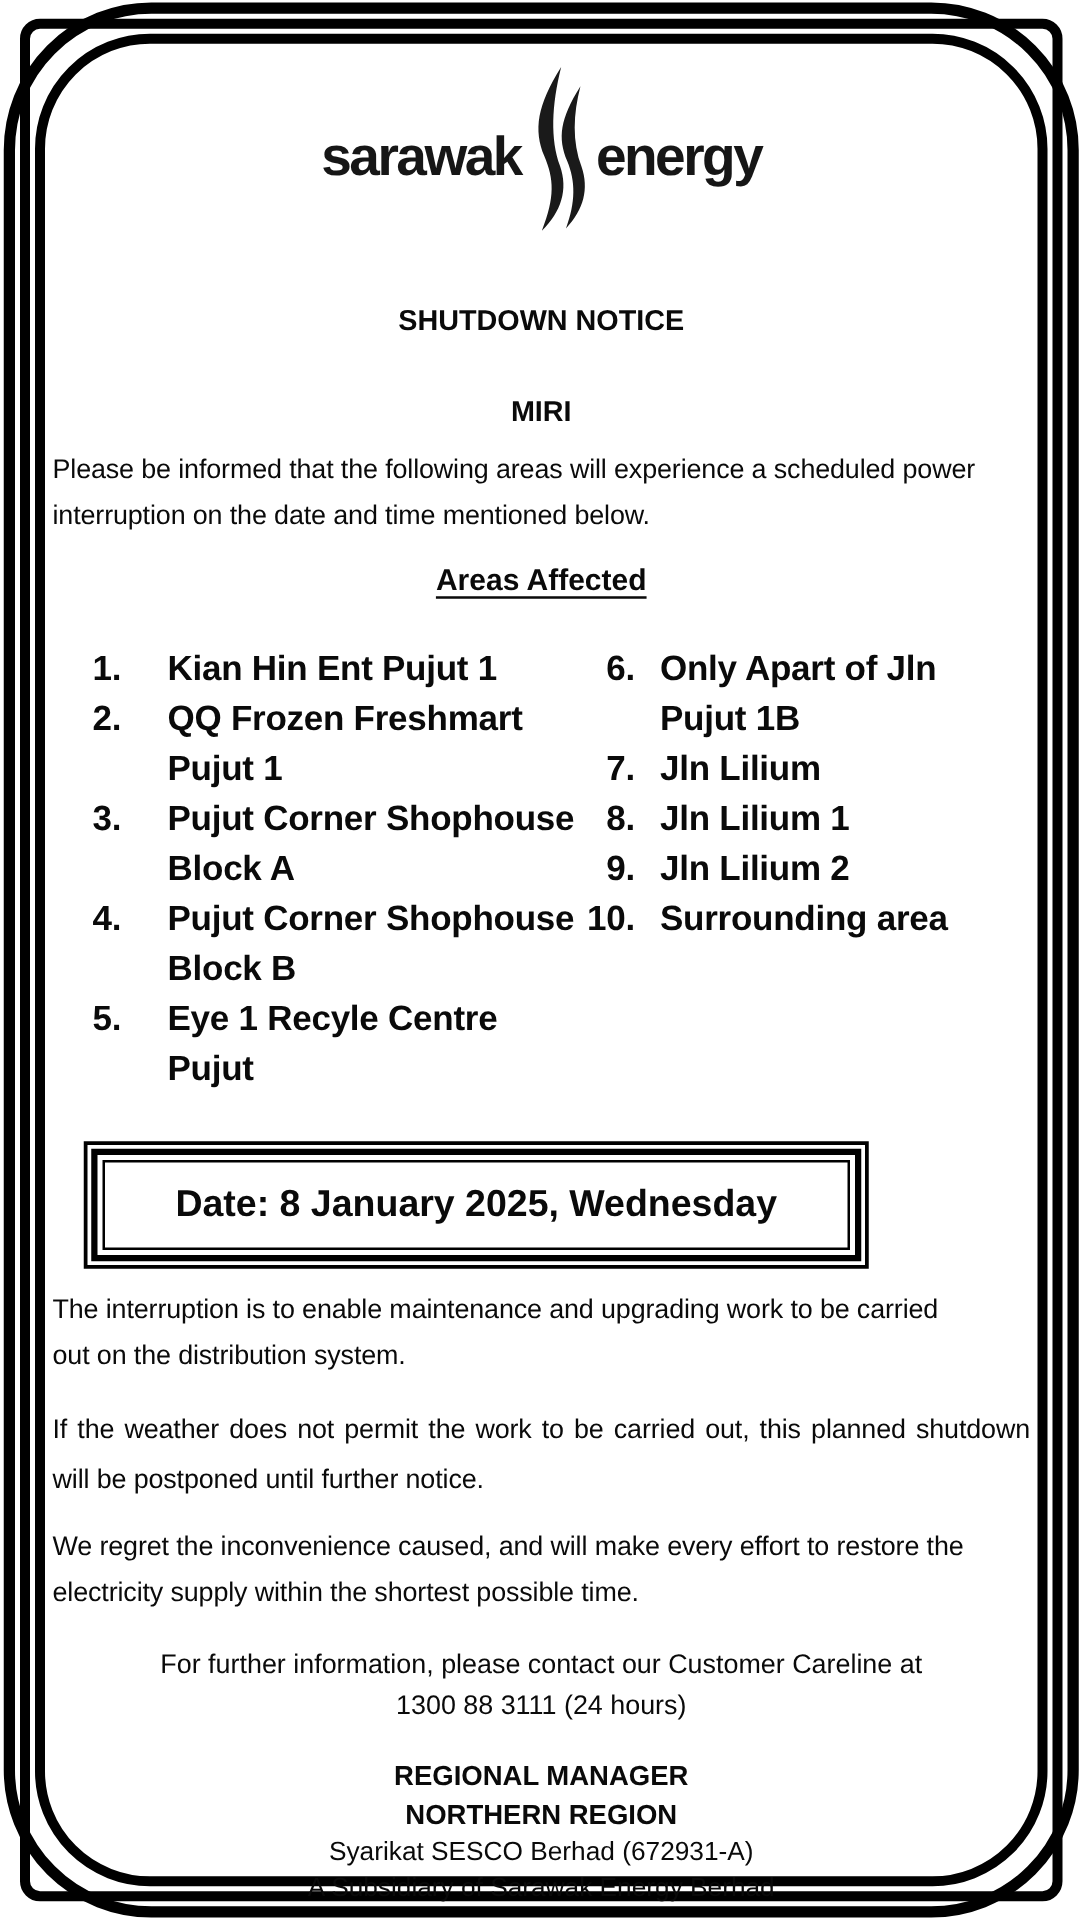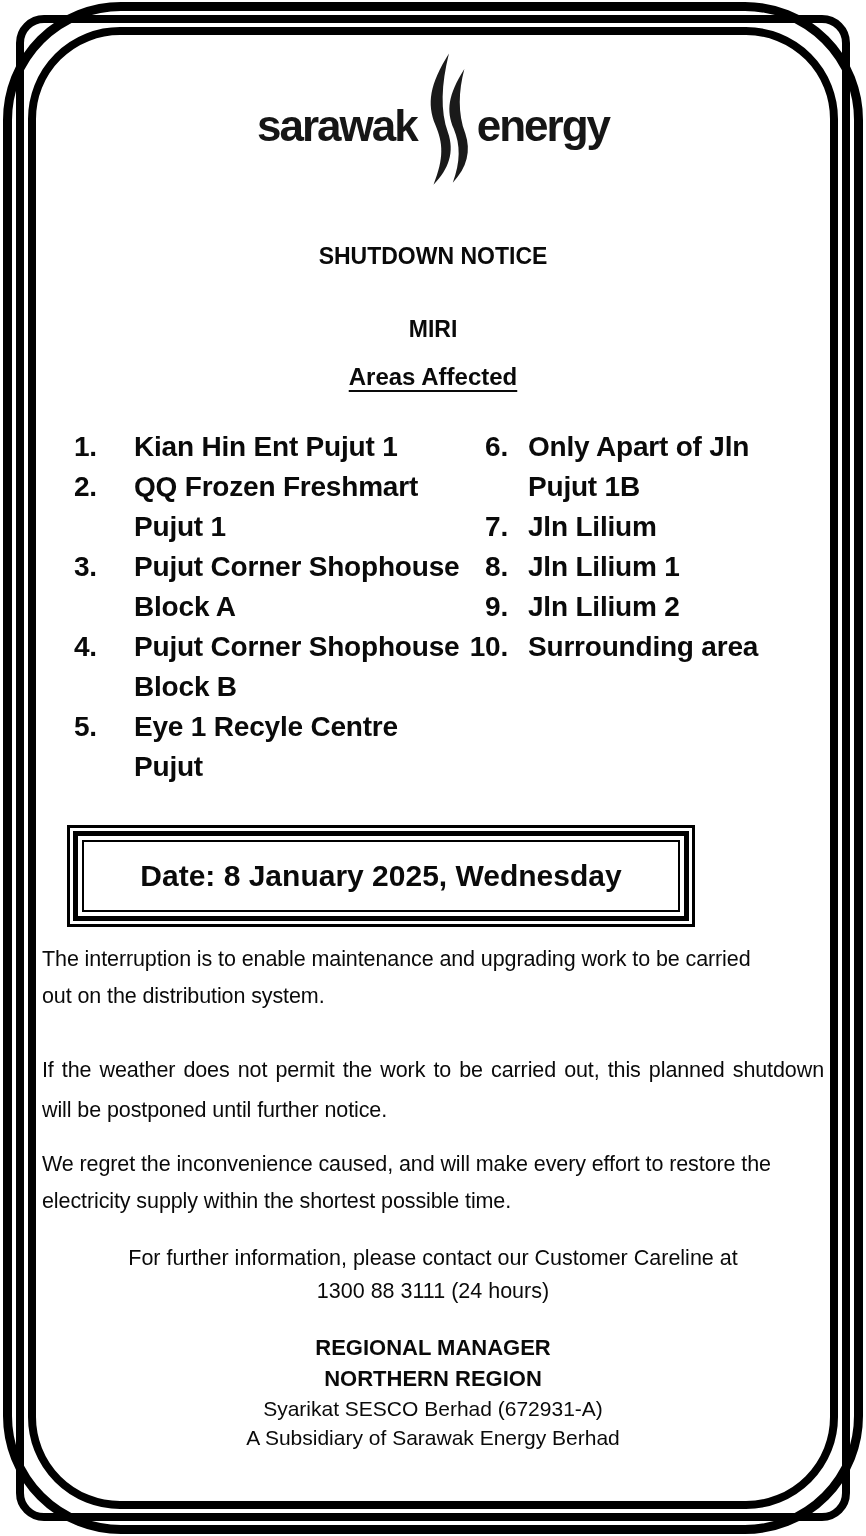--- a/index.html
+++ b/index.html
@@ -11,21 +11,21 @@
     position:relative;
     overflow:hidden;
   }
   
   .frame-outer{
     position:absolute; inset:2px 3px 2px 3px;
     border:9px solid #000; border-radius:118px;
   }
   .frame-mid{
     position:absolute; inset:4px;
-    border:8px solid #000; border-radius:28px;text-decoration:underline;
+    border:8px solid #000; border-radius:16px;text-decoration:underline;
   }
   .frame-inner{
     position:absolute; inset:4px;
     border:8px solid #000; border-radius:92px;
   }
   .content{
     position:absolute; inset:0;
     padding:0 4px;
   }
   
@@ -65,21 +65,21 @@
   .sched-mid{ border:5px solid #000; padding:4px; }
   .sched-inner{
     border:2px solid #000; padding:12px 6px;
     text-align:center; font-weight:bold; font-size:30px; line-height:44px;
   }
   
   .body-par{
     font-size:21.5px; line-height:37px; letter-spacing:-0.1px;
     margin:14px 0 0 0; padding:0 2px; white-space:pre-line;
   }
-  .body-par.justified{ white-space:normal; text-align:justify; margin-top:35px; line-height:40px; }
+  .body-par.justified{ white-space:normal; text-align:justify; margin-top:20px; line-height:40px; }
   .body-par.regret{ margin-top:16px; }
   
   .careline{ margin-top:22px; text-align:center; font-size:21.5px; line-height:33px; }
   
   .signature{ margin-top:24px; text-align:center; }
   .sig-bold{ font-weight:bold; font-size:22px; line-height:31px; }
   .sig-reg{ font-size:21px; line-height:29px; }
 </style>
 </head>
 <body>
@@ -94,20 +94,22 @@
        <svg class="logo-flame" viewBox="0 0 56 150" aria-hidden="true">
          <path fill="#1a1a1a" d="M30 4 C10 36 7 56 16 78 C24 97 25 112 14 140 C30 124 36 106 29 86 C21 64 22 36 30 4 Z"></path>
          <path fill="#1a1a1a" d="M46 20 C29 47 27 63 35 82 C42 99 42 116 34 138 C49 122 53 105 47 87 C39 66 40 43 46 20 Z"></path>
        </svg>
        <span class="logo-word">energy</span>
      </div>
 
      <div class="doc-title">SHUTDOWN NOTICE</div>
      <div class="doc-region">MIRI</div>
 
+     <p class="intro">Please be informed that the following areas will experience a scheduled power
+interruption on the date and time mentioned below.</p>
 
      <div class="areas-heading">Areas Affected</div>
 
      <div class="list">
        <div class="col-left">
          <div class="li">
            <span class="num">1.</span>
            <span class="txt">Kian Hin Ent Pujut 1</span>
          </div>
          <div class="li">

